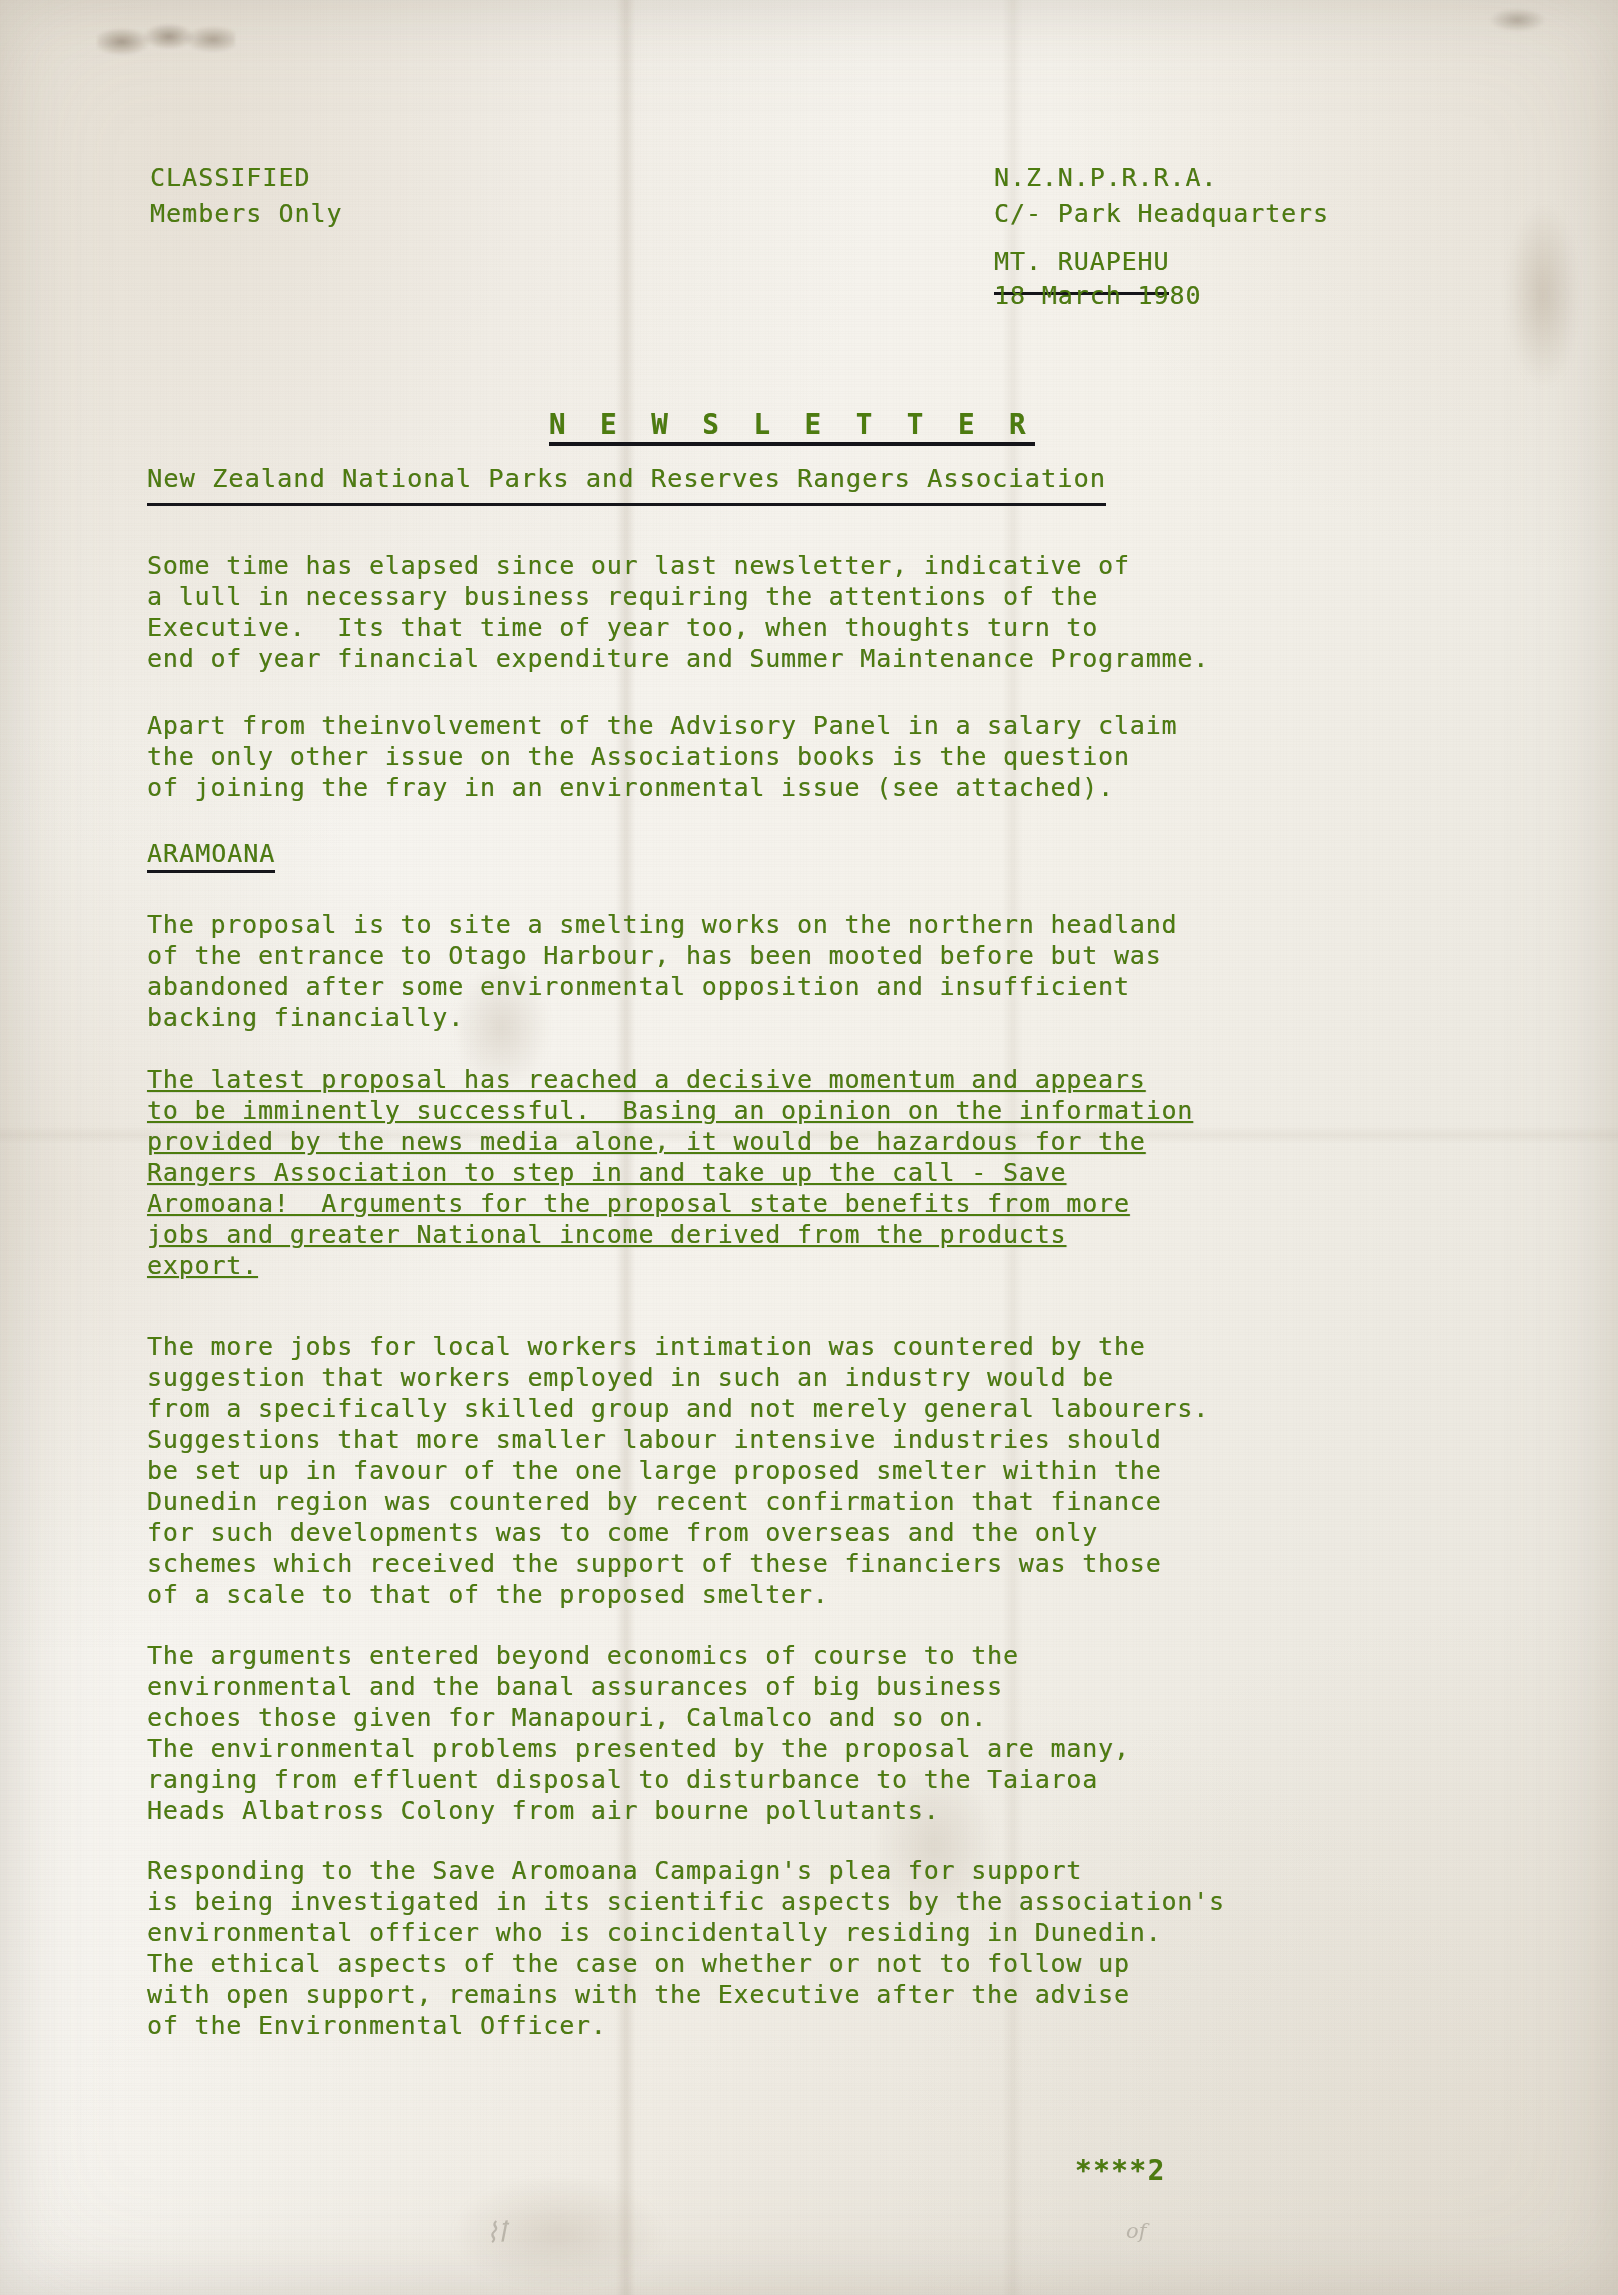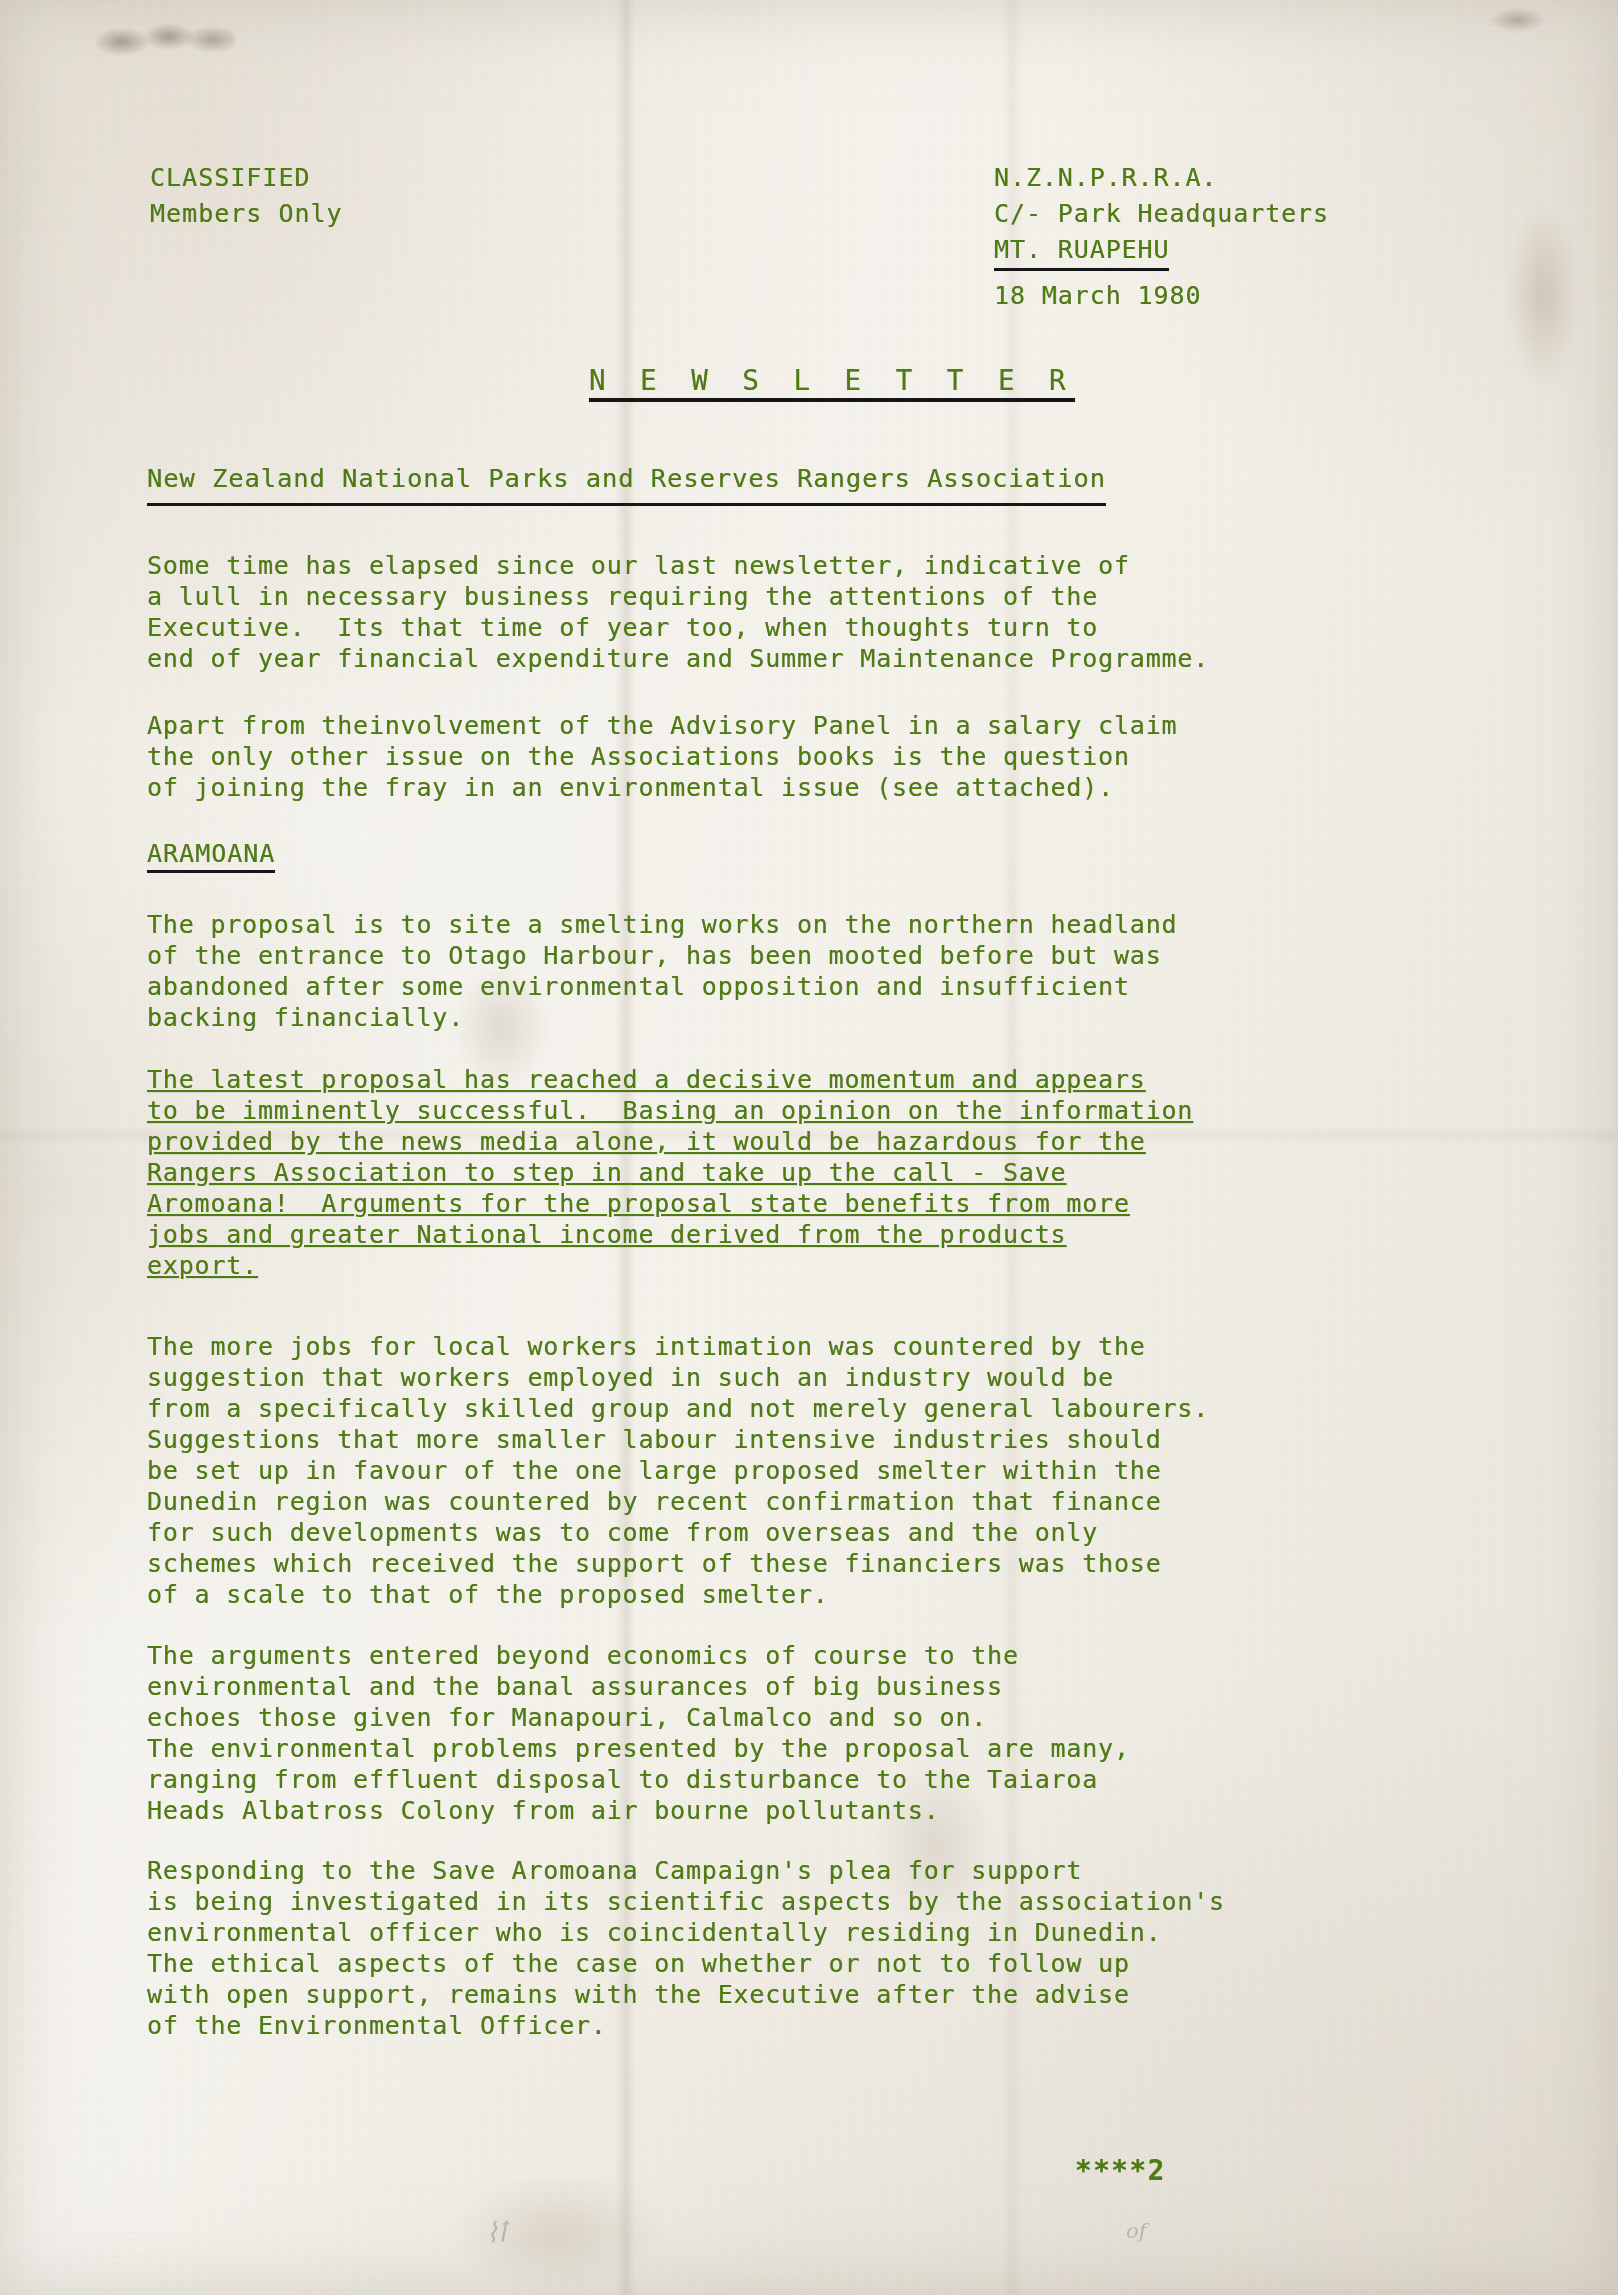--- a/index.html
+++ b/index.html
@@ -101,34 +101,34 @@
   }
   .hdr-right {
     left: 994px; top: 160px;
     font-size: 25px;
     line-height: 36px;
     letter-spacing: 0.9px;
   }
   .hdr-right .u {
     display: inline-block;
     border-bottom: 3.2px solid #15151a;
-    padding-bottom: 0;
+    padding-bottom: 12px;
+    margin-top: 12px;
   }
   .hdr-date {
     left: 994px; top: 281px;
     font-size: 25px;
     letter-spacing: 0.9px;
   }
 
   .title {
-    left: 549px; top: 364px;
+    left: 549px; top: 408px;
     font-size: 27.5px;
     letter-spacing: 9px;
-    font-weight: 400;
-    margin-left: 40px;
+    font-weight: 700;
   }
   .title .u {
     display: inline-block;
     border-bottom: 4px solid #15151a;
     padding-bottom: 2.4px;
   }
 
   .subtitle {
     left: 147px; top: 463px;
     font-size: 25.5px;

